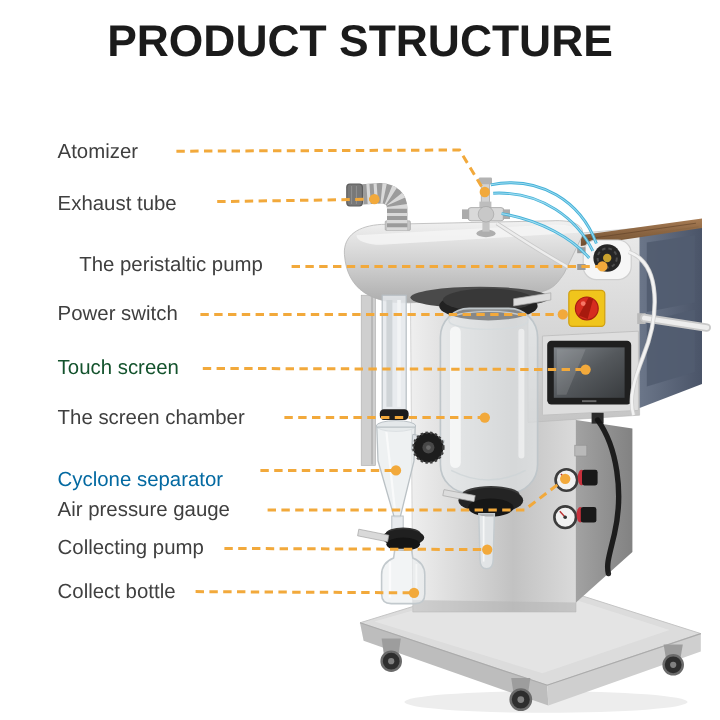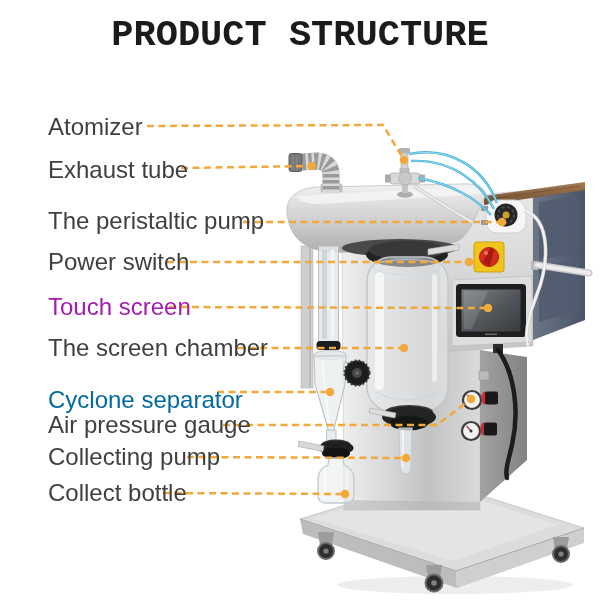--- a/index.html
+++ b/index.html
@@ -5,25 +5,25 @@
   html,body{margin:0;padding:0;background:#fff;}
   #stage{
     position:relative;width:600px;height:600px;background:#fff;overflow:hidden;
     font-family:"Liberation Sans","DejaVu Sans",sans-serif;
   }
   #machine-svg,#callout-svg{position:absolute;left:0;top:0;width:600px;height:600px;}
   #callout-svg{pointer-events:none;}
   .page-title{
     position:absolute;top:14px;left:0;right:0;text-align:center;
     font-size:37px;font-weight:700;letter-spacing:0px;color:#1b1b1b;
-    font-family:Liberation Mono, monospace;
+    font-family:Liberation Sans, sans-serif;
   }
   .part-label{
     position:absolute;left:48px;height:26px;line-height:26px;
-    font-size:24px;color:#3f3f3f;white-space:nowrap;
+    font-size:17px;color:#3f3f3f;white-space:nowrap;
   }
 </style>
 </head>
 <body>
 
 <div id="stage">
 
 <svg id="machine-svg" viewBox="0 0 600 600">
   <defs>
     <linearGradient id="gSteelV" x1="0" y1="0" x2="1" y2="0">
@@ -282,23 +282,23 @@
       <circle cx="406" cy="458" r="4.3" fill="#F2A93B"></circle>
       <polyline points="163,493 345,494" fill="none" stroke="#F2A93B" stroke-width="2.5" stroke-dasharray="7 4.5"></polyline>
       <circle cx="345" cy="494" r="4.3" fill="#F2A93B"></circle>
     </svg>
 
 <div class="page-title" style="color: rgb(27, 27, 27);">PRODUCT STRUCTURE</div>
 
 <div id="labels">
       <div class="part-label" style="top: 114px; color: rgb(63, 63, 63);">Atomizer</div>
       <div class="part-label" style="top: 157px; color: rgb(63, 63, 63);">Exhaust tube</div>
-      <div class="part-label" style="top: 208px; color: rgb(63, 63, 63);">The peristaltic pump</div>
+      <div class="part-label" style="top: 208px; color: rgb(63, 63, 63); margin-left: 18px;">The peristaltic pump</div>
       <div class="part-label" style="top: 249px; color: rgb(63, 63, 63);">Power switch</div>
-      <div class="part-label" style="top: 294px; color: #a21caf;">Touch screen</div>
+      <div class="part-label" style="top: 294px; color: #14532d;">Touch screen</div>
       <div class="part-label" style="top: 335px; color: rgb(63, 63, 63);">The screen chamber</div>
       <div class="part-label" style="top: 387px; color: #0369a1;">Cyclone separator</div>
       <div class="part-label" style="top: 412px; color: rgb(63, 63, 63);">Air pressure gauge</div>
       <div class="part-label" style="top: 444px; color: rgb(63, 63, 63);">Collecting pump</div>
       <div class="part-label" style="top: 480px; color: #404040;">Collect bottle</div>
     </div>
 
 </div>
 
 </body></html>

